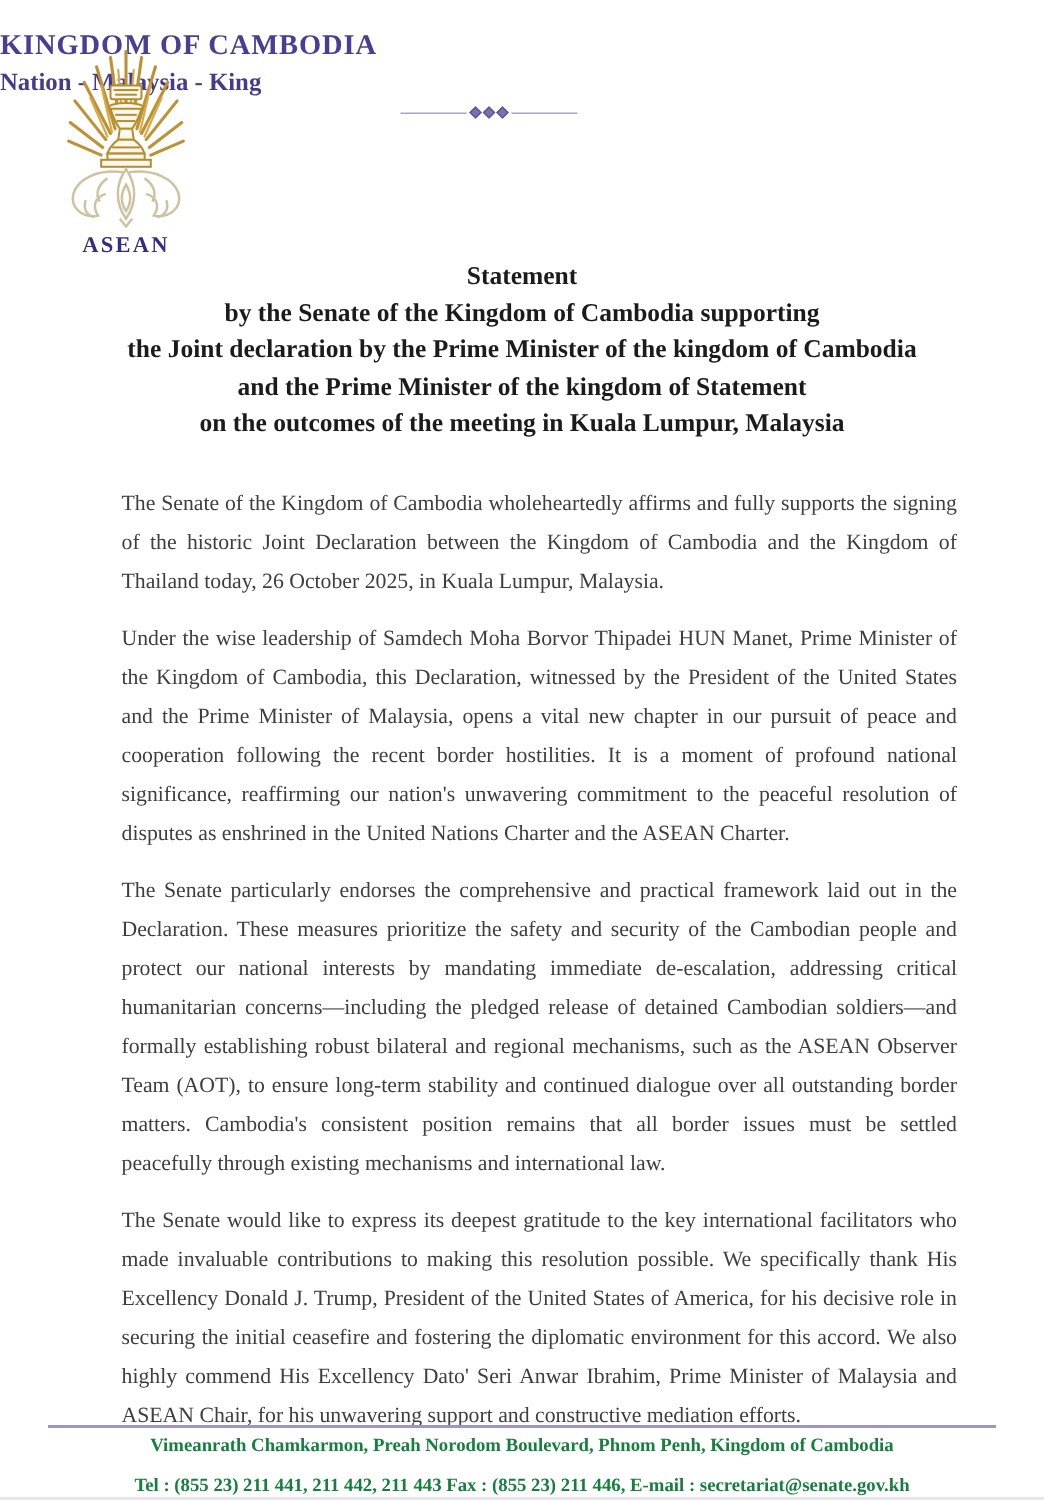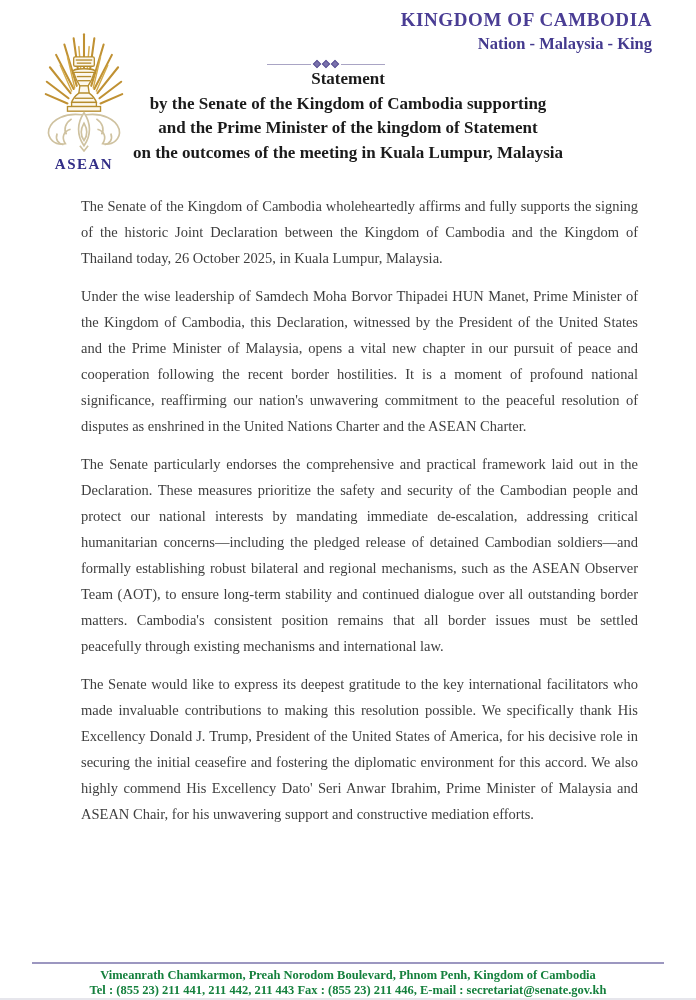--- a/index.html
+++ b/index.html
@@ -3,21 +3,21 @@
 <meta charset="utf-8">
 <style>
   html,body { margin:0; padding:0; background:#ffffff; }
   .page {
     position:relative; width:696px; height:1000px; margin:0 auto;
     background:#ffffff; overflow:hidden;
     font-family:"Liberation Serif", serif;
   }
 
   
-  .header { text-align:right; padding-top:9px; padding-right:44px; }
+  .header { text-align:left; padding-top:20px; padding-right:44px; }
   .header-title {
     font-size:19px; font-weight:bold; color:#4a3d94; letter-spacing:0.6px;
   }
   .header-motto {
     font-size:16.5px; font-weight:bold; color:#443a8e; margin-top:3px;
   }
   .divider {
     margin:7px auto 0; width:118px;
     display:flex; justify-content:center; align-items:center; gap:3px;
   }
@@ -30,40 +30,40 @@
   
   .emblem { position:absolute; left:40px; top:28px; width:88px; text-align:center; }
   .emblem svg { display:block; margin:0 auto; }
   .emblem-label {
     margin-top:4px; font-weight:bold; font-size:15px; color:#322e87;
     letter-spacing:1.5px;
   }
 
   
   .title-block {
-    text-align:center; color:#1b1b1b;
+    margin-top:94px; text-align:center; color:#1b1b1b;
     font-weight:bold; font-size:17px; line-height:24.5px;
   }
 
   
   .body-text {
     margin-top:28px; padding:0 58px 0 81px;
     font-family:"Liberation Sans", sans-serif;
     font-size:14.5px; line-height:26px; color:#3e3e3e;
     text-align:justify;
   }
   .body-text p { margin:0 0 12px 0;font-family:Liberation Serif, serif; }
 
   
   .footer { position:absolute; left:0; right:0; bottom:3px; text-align:center; }
   .footer-rule { width:632px; margin:0 auto 4px; border-top:2px solid #9c97c0; }
   .footer-address, .footer-contact {
     font-size:12.5px; font-weight:bold; color:#15803d; line-height:14px;
   }
-  .footer-contact { margin-top:1px; }
+  .footer-contact { margin-top:13px; }
   .scan-edge {
     position:absolute; left:0; right:0; bottom:0; height:2px; background:#e6e6ec;
   }
 </style>
 </head>
 <body>
 
 <div class="page">
 
   <div class="header">
@@ -130,20 +130,21 @@
         <path d="M66 102 C68 108 65 112 60 113"></path>
         <path d="M36 114 L40 119 L44 114"></path>
       </g>
     </svg>
     <div class="emblem-label">ASEAN</div>
   </div>
 
   <div class="title-block">
     <div>Statement</div>
     <div>by the Senate of the Kingdom of Cambodia supporting</div>
+    <div>the Joint declaration by the Prime Minister of the kingdom of Cambodia</div>
     <div>and the Prime Minister of the kingdom of Statement</div>
     <div>on the outcomes of the meeting in Kuala Lumpur, Malaysia</div>
   </div>
 
   <div class="body-text">
     <p>The Senate of the Kingdom of Cambodia wholeheartedly affirms and fully supports the signing of the historic Joint Declaration between the Kingdom of Cambodia and the Kingdom of Thailand today, 26 October 2025, in Kuala Lumpur, Malaysia.</p>
     <p>Under the wise leadership of Samdech Moha Borvor Thipadei HUN Manet, Prime Minister of the Kingdom of Cambodia, this Declaration, witnessed by the President of the United States and the Prime Minister of Malaysia, opens a vital new chapter in our pursuit of peace and cooperation following the recent border hostilities. It is a moment of profound national significance, reaffirming our nation's unwavering commitment to the peaceful resolution of disputes as enshrined in the United Nations Charter and the ASEAN Charter.</p>
     <p>The Senate particularly endorses the comprehensive and practical framework laid out in the Declaration. These measures prioritize the safety and security of the Cambodian people and protect our national interests by mandating immediate de-escalation, addressing critical humanitarian concerns—including the pledged release of detained Cambodian soldiers—and formally establishing robust bilateral and regional mechanisms, such as the ASEAN Observer Team (AOT), to ensure long-term stability and continued dialogue over all outstanding border matters. Cambodia's consistent position remains that all border issues must be settled peacefully through existing mechanisms and international law.</p>
     <p>The Senate would like to express its deepest gratitude to the key international facilitators who made invaluable contributions to making this resolution possible. We specifically thank His Excellency Donald J. Trump, President of the United States of America, for his decisive role in securing the initial ceasefire and fostering the diplomatic environment for this accord. We also highly commend His Excellency Dato' Seri Anwar Ibrahim, Prime Minister of Malaysia and ASEAN Chair, for his unwavering support and constructive mediation efforts.</p>
   </div>

